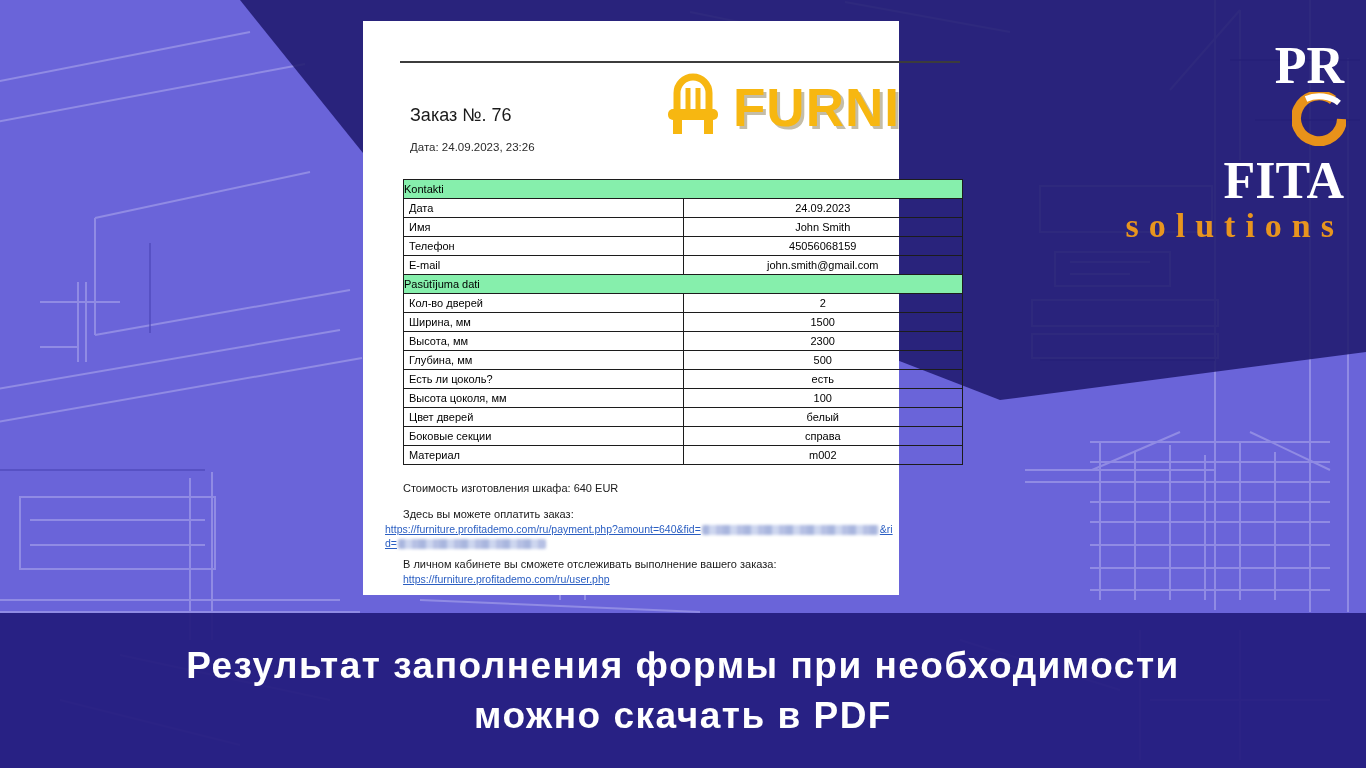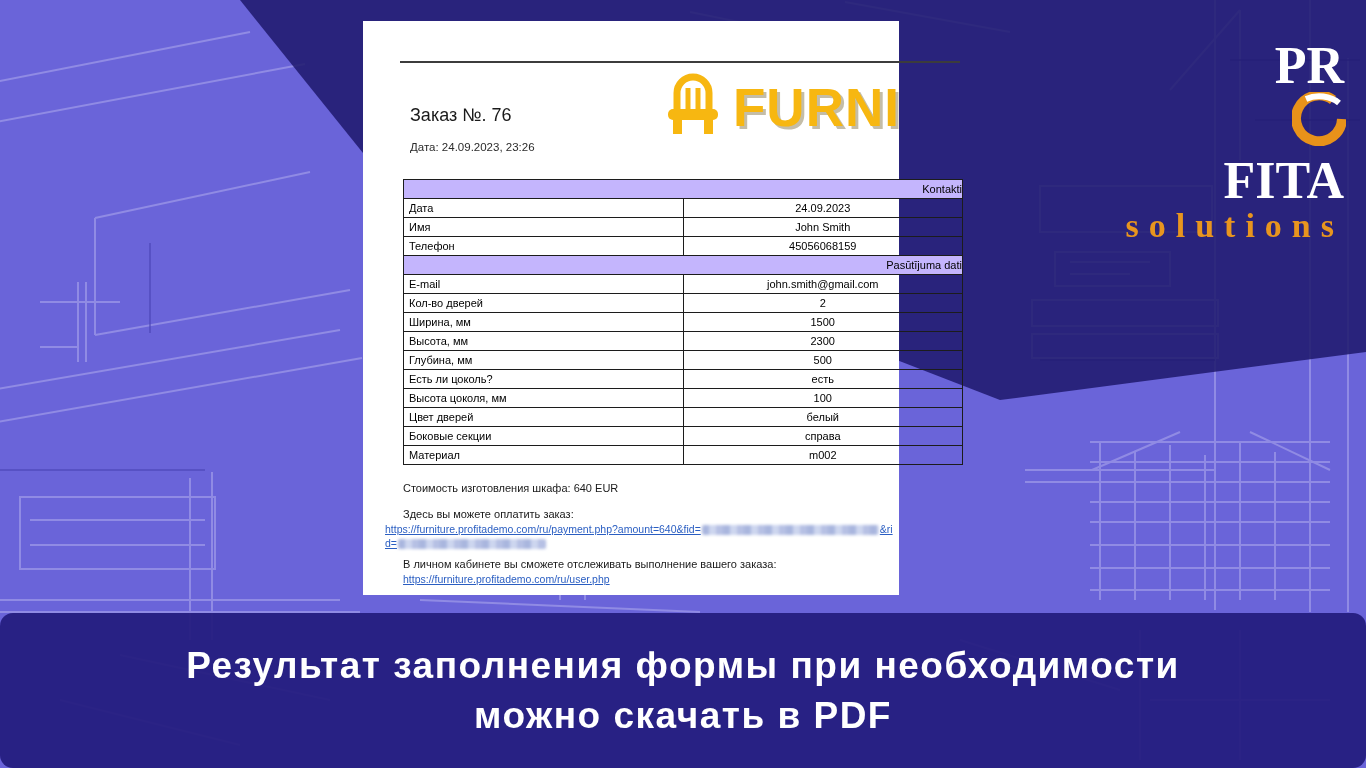--- a/index.html
+++ b/index.html
@@ -16,21 +16,20 @@
     position:absolute;inset:0;
     background:rgba(30,24,108,0.86);
     clip-path:polygon(240px 0,1366px 0,1366px 352px,1000px 400px,363px 153px);
   }
   
   .caption-band{
     position:absolute;left:0;right:0;top:613px;height:155px;
     background:rgba(36,29,126,0.94);
     display:flex;flex-direction:column;justify-content:center;align-items:center;
     gap:2px;
-    border-radius:13px;
   }
   .caption-band .cap{
     color:#ffffff;font-size:37px;font-weight:700;letter-spacing:1.5px;
     line-height:48px;text-align:center;white-space:nowrap;
   }
   
   .profita{position:absolute;right:22px;top:40px;text-align:center;}
   .profita .line1{
     font-family:"Liberation Serif","DejaVu Serif",serif;
     color:#ffffff;font-size:52px;font-weight:700;line-height:52px;
@@ -54,21 +53,21 @@
   .furni .wordmark{
     font-size:53px;font-weight:700;letter-spacing:1px;color:#f7b711;
     text-shadow:3px 3px 0 rgba(100,82,25,0.38);line-height:62px;margin-left:10px;
   }
   table.order{
     position:absolute;left:40px;top:158px;width:560px;
     border-collapse:collapse;font-size:11px;color:#000;
     table-layout:fixed;
   }
   table.order td{border:1px solid #1c1c1c;height:18px;padding:0 0;line-height:18px;}
-  table.order td.sec-h{background:#c4b5fd;text-align:right;}
+  table.order td.sec-h{background:#86efac;text-align:left;}
   table.order td.lbl{padding-left:5px;width:50%;}
   table.order td.val{text-align:center;width:50%;}
   .price-line{position:absolute;left:40px;top:461px;font-size:11px;color:#1a1a1a;}
   .pay-intro{position:absolute;left:40px;top:487px;font-size:11px;color:#1a1a1a;}
   .pay-link{position:absolute;left:22px;top:501px;width:560px;font-size:10.5px;line-height:14px;}
   a.lnk{color:#2a5ec2;text-decoration:underline;cursor:pointer;}
   .redacted{
     display:inline-block;height:10px;border-radius:2px;vertical-align:middle;
     background:repeating-linear-gradient(90deg,#a9b6de 0 7px,#cdd6ef 7px 14px,#b6c0e4 14px 21px);
     filter:blur(1.6px);margin:0 1px;
@@ -173,25 +172,25 @@
           </tr>
           <tr>
             <td class="lbl">Имя</td>
             <td class="val">John Smith</td>
           </tr>
           <tr>
             <td class="lbl">Телефон</td>
             <td class="val">45056068159</td>
           </tr>
           <tr>
-            <td class="sec-h" colspan="2">Pasūtījuma dati</td>
-          </tr>
-          <tr>
             <td class="lbl">E-mail</td>
             <td class="val">john.smith@gmail.com</td>
+          </tr>
+          <tr>
+            <td class="sec-h" colspan="2">Pasūtījuma dati</td>
           </tr>
           <tr>
             <td class="lbl">Кол-во дверей</td>
             <td class="val">2</td>
           </tr>
           <tr>
             <td class="lbl">Ширина, мм</td>
             <td class="val">1500</td>
           </tr>
           <tr>

